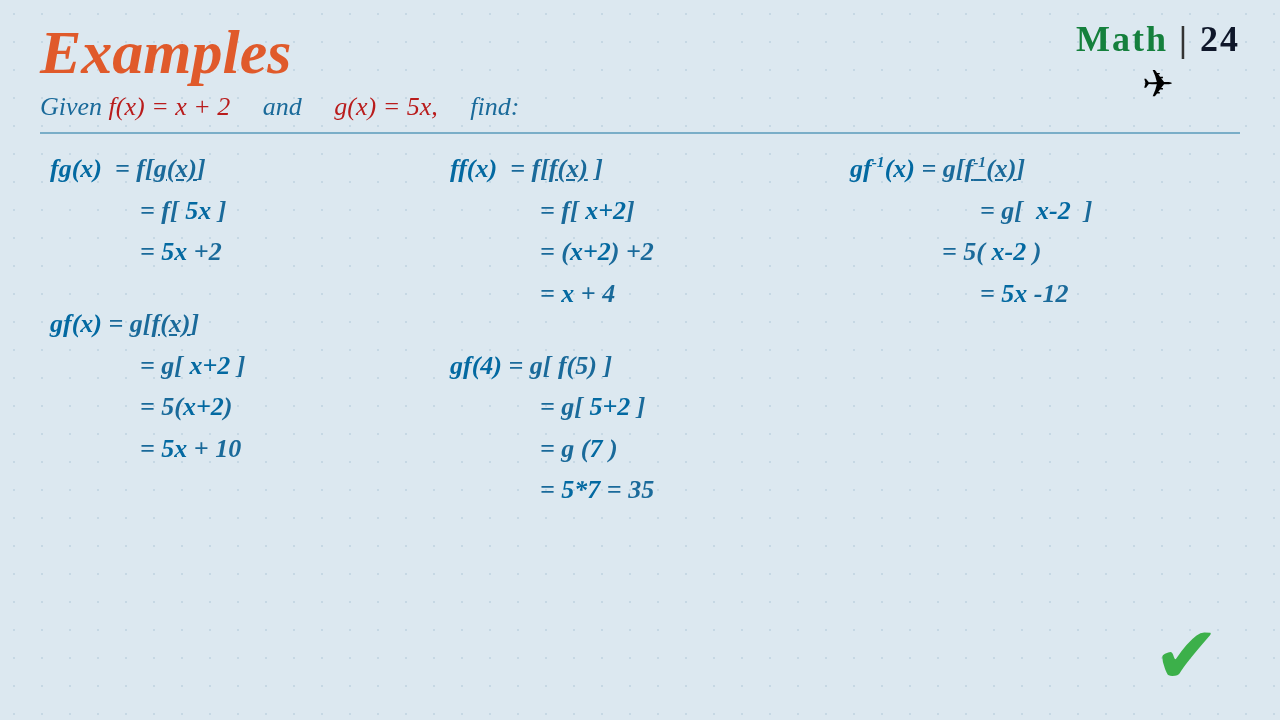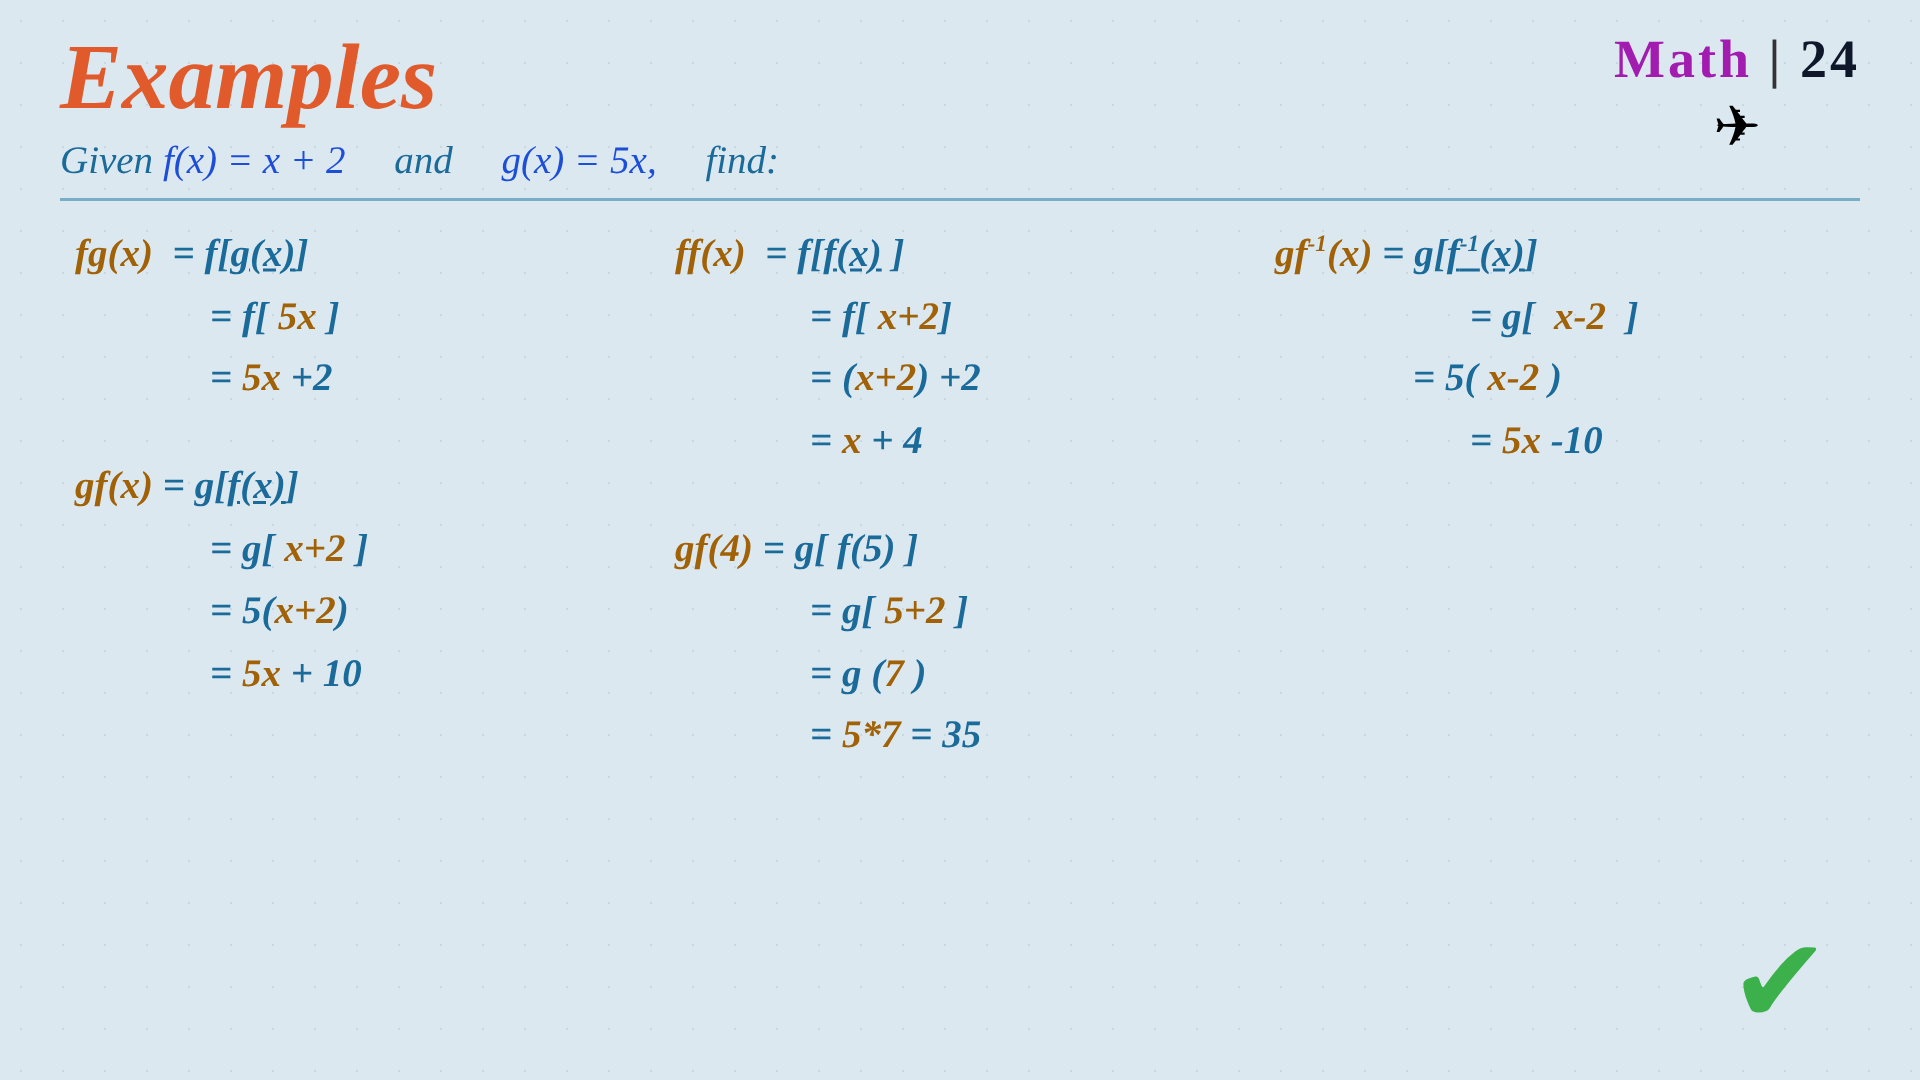--- a/index.html
+++ b/index.html
@@ -48,21 +48,21 @@
       align-items: center;
     }
 
     .math24-text {
       font-size: 36px;
       font-weight: bold;
       letter-spacing: 2px;
     }
 
     .math24-text .math-part {
-      color: #a21caf;
+      color: #15803d;
     }
     .math24-text .separator {
       color: #333;
     }
     .math24-text .num-part {
       color: #0f172a;
     }
 
     .airplane {
       font-size: 38px;
@@ -70,21 +70,21 @@
     }
 
     
     .given-line {
       font-size: 26px;
       color: #1a6a9a;
       margin-top: 6px;
       font-style: italic;
     }
 
-    .given-line .red { color: #1d4ed8; }
+    .given-line .red { color: #b91c1c; }
 
     
     .divider {
       border: none;
       border-top: 2px solid #7aaec8;
       margin: 10px 0 14px 0;
     }
 
     
     .columns {
@@ -98,21 +98,21 @@
       padding: 0 10px;
     }
 
     
     .expr {
       font-size: 26px;
       line-height: 1.6;
       font-style: italic;
     }
 
-    .expr .red { color: #a16207; font-weight: bold; }
+    .expr .red { color: #0369a1; font-weight: bold; }
     .expr .blue { color: #1a6a9a; font-weight: bold; }
 
     .expr-block {
       margin-bottom: 30px;
     }
 
     .expr-line {
       display: block;
       white-space: nowrap;
     }
@@ -236,21 +236,21 @@
           <span class="expr-line">
             <span class="red">gf<sup>-1</sup>(x)</span><span class="blue"> = g[<span style="text-decoration:underline;">f<sup>-1</sup>(x)</span>]</span>
           </span>
           <span class="expr-line">
             <span style="margin-left:130px;" class="blue">= g[ &nbsp;<span class="red">x-2</span> &nbsp;]</span>
           </span>
           <span class="expr-line">
             <span style="margin-left:92px;font-style:italic;" class="blue">= 5( <span class="red">x-2</span> )</span>
           </span>
           <span class="expr-line">
-            <span style="margin-left:130px;" class="blue">= </span><span class="red">5x</span><span class="blue"> -10</span>
+            <span style="margin-left:130px;" class="blue">= </span><span class="red">5x</span><span class="blue"> -12</span>
           </span>
         </div>
       </div>
     </div>
 
   </div>
 </div>
 
 <div class="checkmark">✔</div>
 

